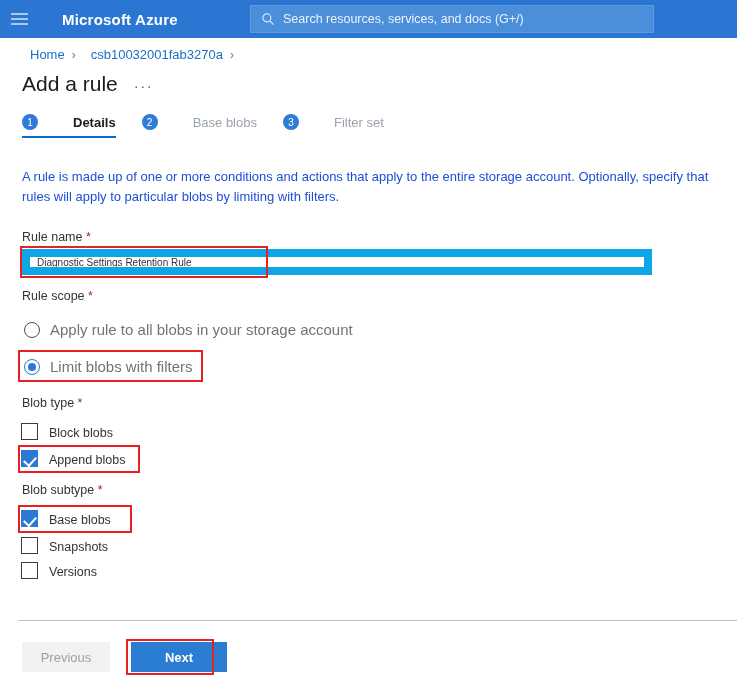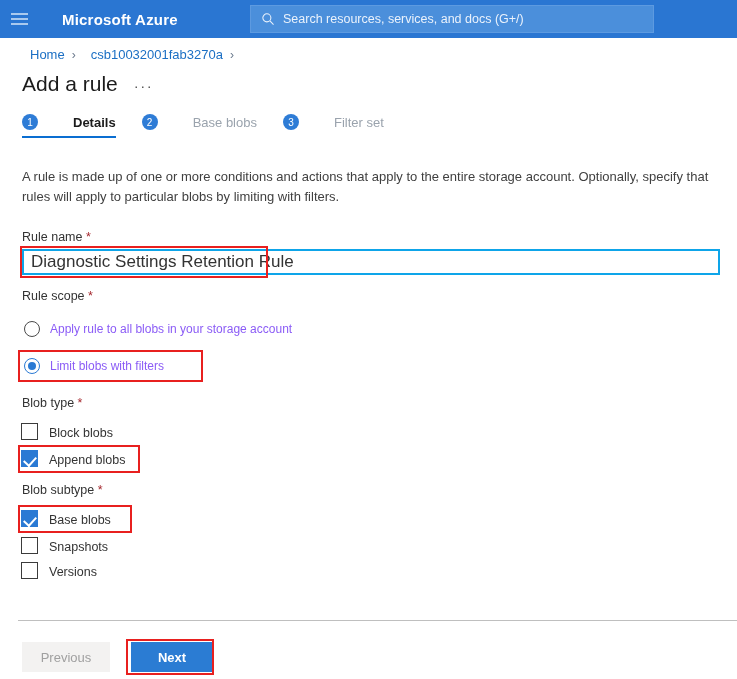--- a/index.html
+++ b/index.html
@@ -69,52 +69,52 @@
     flex: 0 0 auto;
   }
   .tab-label { font-size: 13px; color: #9aa3ad; white-space: nowrap; margin-left: 28px; }
   .tab.active .tab-label { color: #1b1b1b; font-weight: bold; }
   .tab-underline { height: 2px; width: 100%; background: transparent; }
   .tab.active .tab-underline { background: #0a6ed1; }
 
   
   .desc {
     position: absolute; left: 22px; top: 167px; width: 700px;
-    font-size: 13px; color: #404040; line-height: 20px;
+    font-size: 13px; color: #1d4ed8; line-height: 20px;
   }
 
   
   .field-label {
     position: absolute; font-size: 12.5px; color: #333; white-space: nowrap;
   }
   .req { color: #a4262c; }
 
   .rule-name-input {
-    position: absolute; left: 22px; top: 249px; width: 698px; height: 26px;
-    border: 2px solid #0ea5e9; background: #fff;
+    position: absolute; left: 22px; top: 249px; width: 630px; height: 26px;
+    border: 8px solid #0ea5e9; background: #fff;
     font-family: "Liberation Sans", sans-serif;
-    font-size: 17px; color: #333; padding: 0 7px;
+    font-size: 10px; color: #333; padding: 0 7px;
     outline: none;
   }
 
   
   .radio-row {
     position: absolute; display: flex; align-items: center; gap: 10px; cursor: pointer;
   }
   .radio {
     width: 16px; height: 16px; border-radius: 50%;
     border: 1px solid #4a4a4a; background: #fff; flex: 0 0 auto;
     position: relative;
   }
   .radio.checked { border: 1px solid #2a7ad4; }
   .radio.checked::after {
     content: ""; position: absolute; left: 3px; top: 3px;
     width: 8px; height: 8px; border-radius: 50%; background: #2a7ad4;
   }
-  .radio-label { font-size: 12px; color: #8b5cf6; white-space: nowrap; }
+  .radio-label { font-size: 15px; color: #737373; white-space: nowrap; }
 
   
   .check-row {
     position: absolute; display: flex; align-items: flex-end; gap: 11px; cursor: pointer;
   }
   .checkbox {
     width: 17px; height: 17px; border: 1px solid #3b3b3b; background: #fff;
     flex: 0 0 auto; position: relative;
   }
   .checkbox.checked { background: #2a7ad4; border-color: #2a7ad4; }
@@ -135,21 +135,21 @@
     position: absolute; height: 30px;
     font-size: 13px; font-family: "Liberation Sans", sans-serif;
     display: flex; align-items: center; justify-content: center;
     border: none; cursor: pointer;
   }
   .btn-prev {
     left: 22px; top: 642px; width: 88px;
     background: #f3f2f1; color: #a0a0a0; cursor: default;
   }
   .btn-next {
-    left: 131px; top: 642px; width: 82px;
+    left: 131px; top: 642px; width: 96px;
     background: #2b7cd3; color: #ffffff; font-weight: bold;
   }
 
   
   .annot {
     position: absolute; border: 2px solid #e8201f;
     pointer-events: none; background: transparent;
   }
 </style>
 </head>

